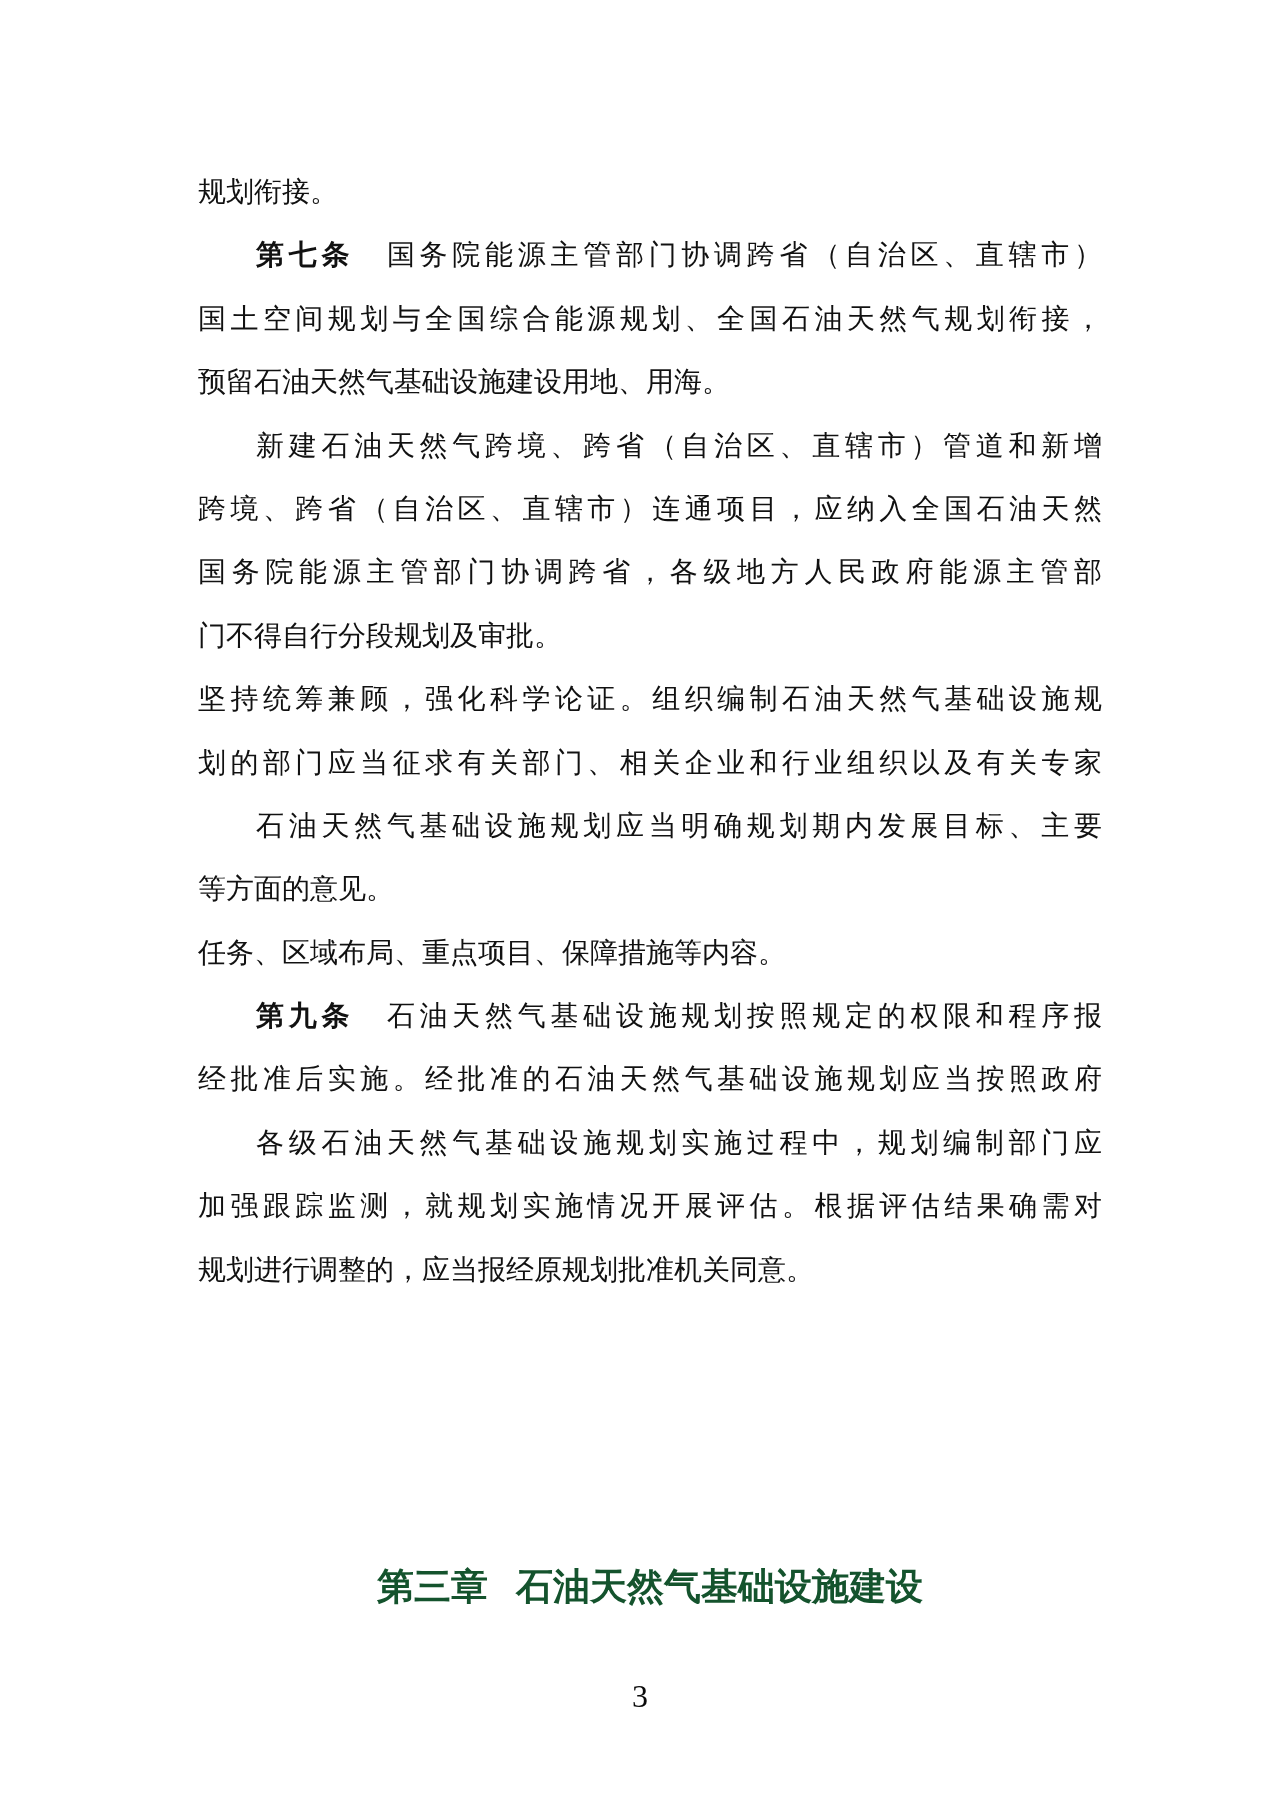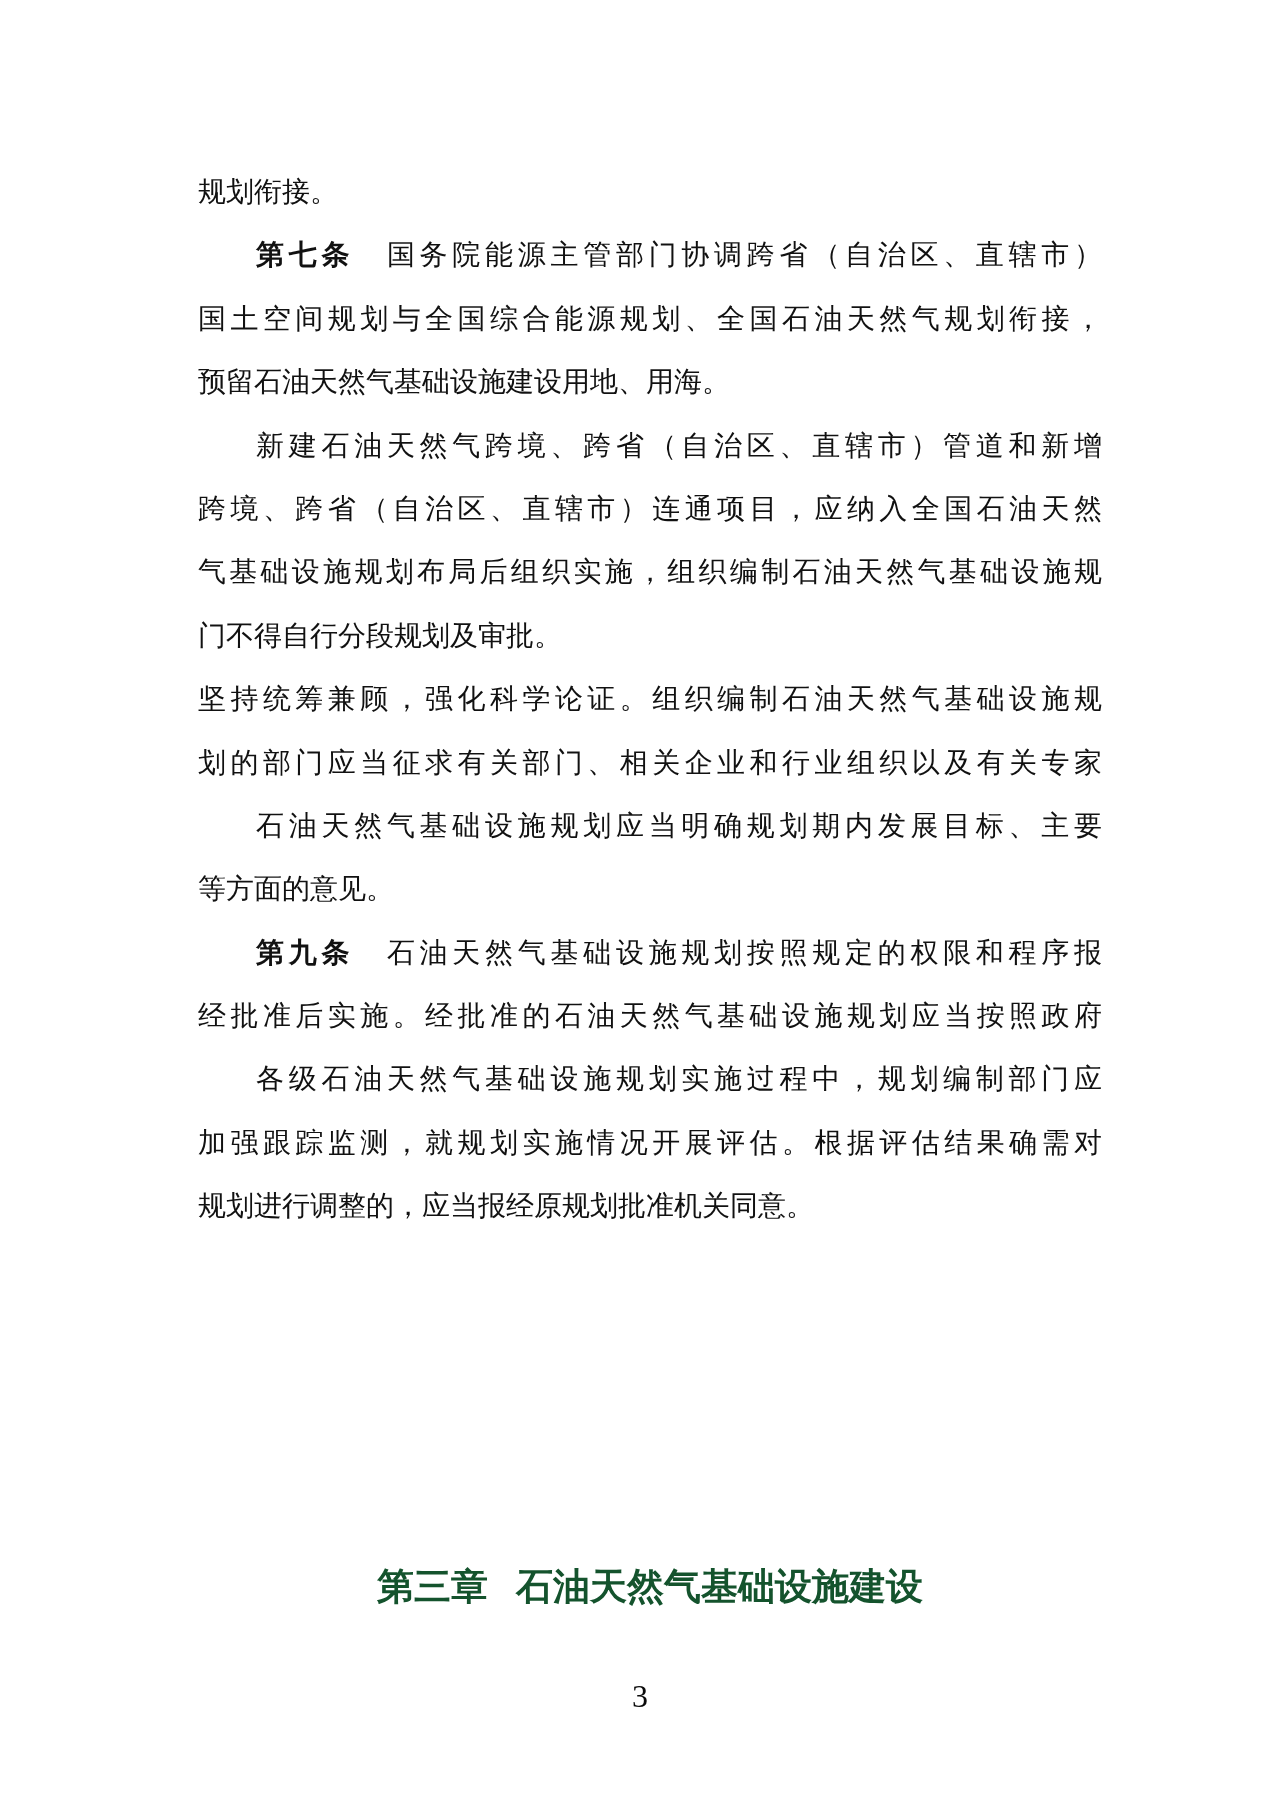--- a/index.html
+++ b/index.html
@@ -74,26 +74,27 @@
 
 <div class="page">
 
   <div class="body-text">
       <div class="line"><span class="song">规划衔接。</span></div>
       <div class="line indent fill"><span class="hei">第七条</span><span class="song">　国务院能源主管部门协调跨省（自治区、直辖市）</span></div>
       <div class="line fill"><span class="song">国土空间规划与全国综合能源规划、全国石油天然气规划衔接，</span></div>
       <div class="line"><span class="song">预留石油天然气基础设施建设用地、用海。</span></div>
       <div class="line indent fill"><span class="song">新建石油天然气跨境、跨省（自治区、直辖市）管道和新增</span></div>
       <div class="line fill"><span class="song">跨境、跨省（自治区、直辖市）连通项目，应纳入全国石油天然</span></div>
-      <div class="line fill"><span class="song">气基础设施规划布局后组织实施，组织编制石油天然气基础设施规</span></div>
+      <div class="line fill"><span class="song">国务院能源主管部门协调跨省，各级地方人民政府能源主管部</span></div>
       <div class="line"><span class="song">门不得自行分段规划及审批。</span></div>
       <div class="line fill"><span class="song">坚持统筹兼顾，强化科学论证。组织编制石油天然气基础设施规</span></div>
       <div class="line fill"><span class="song">划的部门应当征求有关部门、相关企业和行业组织以及有关专家</span></div>
       <div class="line indent fill"><span class="song">石油天然气基础设施规划应当明确规划期内发展目标、主要</span></div>
       <div class="line"><span class="song">等方面的意见。</span></div>
+      <div class="line"><span class="song">任务、区域布局、重点项目、保障措施等内容。</span></div>
       <div class="line indent fill"><span class="hei">第九条</span><span class="song">　石油天然气基础设施规划按照规定的权限和程序报</span></div>
       <div class="line fill"><span class="song">经批准后实施。经批准的石油天然气基础设施规划应当按照政府</span></div>
       <div class="line indent fill"><span class="song">各级石油天然气基础设施规划实施过程中，规划编制部门应</span></div>
       <div class="line fill"><span class="song">加强跟踪监测，就规划实施情况开展评估。根据评估结果确需对</span></div>
       <div class="line"><span class="song">规划进行调整的，应当报经原规划批准机关同意。</span></div>
     </div>
 
   <h2 class="chapter-heading">
     <span class="chapter-number">第三章</span><span>石油天然气基础设施建设</span>
   </h2>

